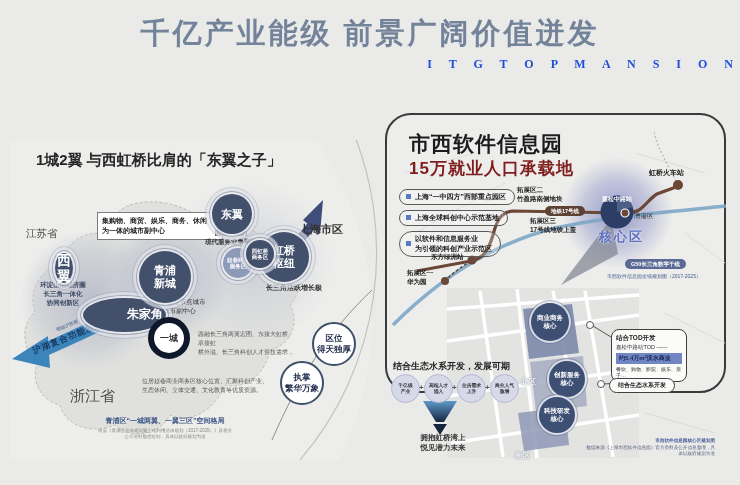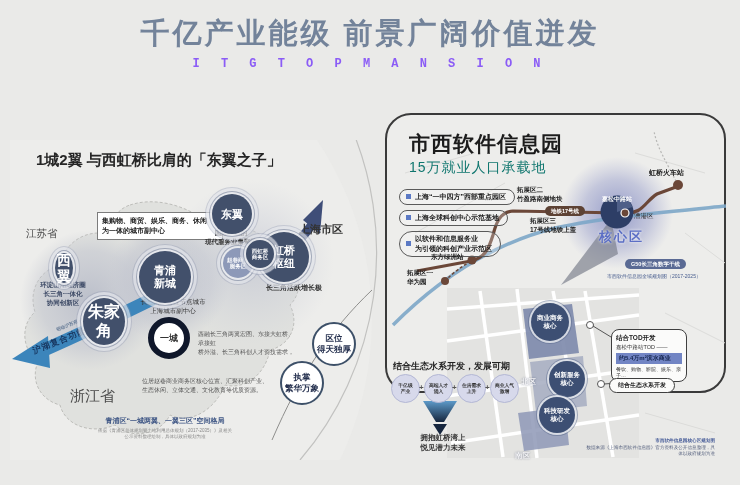--- a/index.html
+++ b/index.html
@@ -2,21 +2,21 @@
 <html><head>
 <meta charset="utf-8">
 <style>
   html,body{margin:0;padding:0;}
   body{width:740px;height:485px;background:#eaeae8;font-family:"Liberation Sans",sans-serif;position:relative;overflow:hidden;}
   .abs{position:absolute;}
   .lbl{position:absolute;white-space:pre-line;line-height:1.35;}
   .ctr{text-align:center;}
   
   .hdr-title{left:0;right:0;top:14px;text-align:center;font-size:29px;font-weight:bold;color:#73839a;letter-spacing:3px;}
-  .hdr-sub{left:0;right:0;top:57px;text-align:center;font-size:12px;color:#8b5cf6;letter-spacing:7px;font-family:Liberation Mono, monospace;font-weight:bold;}
+  .hdr-sub{left:0;right:0;top:57px;text-align:right;font-size:12px;color:#1d4ed8;letter-spacing:7px;font-family:Liberation Serif, serif;font-weight:bold;}
   
   .bubble{position:absolute;border-radius:50%;background:#42506b;color:#fff;display:flex;align-items:center;justify-content:center;text-align:center;font-weight:bold;white-space:pre-line;line-height:1.15;box-shadow:0 0 0 2px rgba(255,255,255,.75),0 0 0 3px rgba(110,120,145,.55),0 0 0 6px rgba(255,255,255,.5),0 0 0 7px rgba(140,150,175,.35);}
   .bubble.light{background:#8d99b8;}
   .bubble.plain{background:#fff;color:#333;border:6px solid #0f172a;box-shadow:none;}
   .ring-circle{position:absolute;border-radius:50%;background:#fff;border:2px solid #3d5068;color:#273250;display:flex;align-items:center;justify-content:center;text-align:center;font-weight:bold;white-space:pre-line;line-height:1.25;}
   .note-box{position:absolute;background:#fff;border:1px solid #7c7c7c;padding:3px 4px;font-size:7px;font-weight:bold;color:#222;white-space:pre-line;line-height:1.4;}
   
   .panel{position:absolute;left:385px;top:113px;width:341px;height:280px;border:2.5px solid #3a3a3a;border-radius:26px;background:#ededeb;box-sizing:border-box;}
   .pill{position:absolute;display:inline-flex;align-items:center;gap:4px;border:1px solid #5a5a5a;border-radius:11px;padding:2px 8px 2px 6px;font-size:7px;font-weight:bold;color:#222;white-space:pre-line;line-height:1.4;background:rgba(255,255,255,.25);}
   .pill .sq{width:5px;height:5px;background:#5b79c4;flex:0 0 auto;}
@@ -76,21 +76,21 @@
 上海城市副中心</div>
 <div class="lbl" style="left:266px;top:283px;font-size:7px;font-weight:bold;color:#333;">长三角活跃增长极</div>
 <div class="lbl" style="left:55px;top:318px;font-size:4.5px;color:#2a4a72;transform:rotate(-22deg);">链动沪苏湖 · 辐射长三角</div>
 <div class="lbl" style="left:30px;top:330px;font-size:8.5px;font-weight:bold;color:#17355e;transform:rotate(-22deg);letter-spacing:1px;">沪湖复合功能发展轴</div>
 <div class="lbl" style="left:198px;top:330px;width:100px;font-size:6px;color:#555;line-height:1.5;">西融长三角两翼宏图、东接大虹桥、承接虹
 桥外溢、长三角科创人才资技需求，</div>
 <div class="lbl" style="left:142px;top:377px;width:155px;font-size:6px;color:#555;line-height:1.5;">位居赵巷商业商务区核心位置、汇聚科创产业、
 生态休闲、立体交通、文化教育等优质资源。</div>
 
 <div class="bubble" style="left:55px;top:253px;width:18px;height:30px;font-size:14px;">西翼</div>
-<div class="bubble" style="left:83px;top:298px;width:42px;height:47px;font-size:16px;">朱家角</div>
+<div class="bubble" style="left:83px;top:298px;width:42px;height:34px;font-size:12px;padding-left:41px;">朱家角</div>
 <div class="bubble" style="left:139px;top:251px;width:52px;height:52px;font-size:11px;">青浦
 新城</div>
 <div class="bubble" style="left:212px;top:194px;width:40px;height:40px;font-size:11px;">东翼</div>
 <div class="bubble" style="left:259px;top:232px;width:50px;height:50px;font-size:11px;">虹桥
 枢纽</div>
 <div class="bubble plain" style="left:148px;top:317px;width:30px;height:30px;font-size:9px;">一城</div>
 <div class="bubble light" style="left:223px;top:248px;width:30px;height:30px;font-size:5.5px;">赵巷商业
 服务区</div>
 <div class="bubble" style="left:246px;top:240px;width:28px;height:28px;font-size:5.5px;">西虹桥
 商务区</div>
@@ -156,21 +156,21 @@
     <circle cx="205" cy="212" r="3.5" fill="#fff" stroke="#555" stroke-width="1"></circle>
     <path d="M 208,213 L 226,224" stroke="#555" stroke-width="1" fill="none"></path>
     <circle cx="216" cy="271" r="3.5" fill="#fff" stroke="#555" stroke-width="1"></circle>
     <path d="M 219,271 L 232,270" stroke="#555" stroke-width="1" fill="none"></path>
 
     <polygon points="38,288 72,288 59,309 51,309" fill="url(#fgrad)"></polygon>
     <polygon points="48,311 62,311 55,322" fill="#16263e"></polygon>
   </svg>
 
   <div class="lbl" style="left:22px;top:15px;font-size:21px;font-weight:bold;color:#1c1c1c;letter-spacing:1px;">市西软件信息园</div>
-  <div class="lbl" style="left:22px;top:43px;font-size:14px;color:#0f766e;letter-spacing:1px;">15万就业人口承载地</div>
+  <div class="lbl" style="left:22px;top:43px;font-size:17px;color:#7f1d1d;letter-spacing:1px;font-weight:bold;">15万就业人口承载地</div>
 
   <div class="pill" style="left:12px;top:74px;"><span class="sq"></span><span>上海“一中四方”西部重点园区</span></div>
   <div class="pill" style="left:12px;top:95px;"><span class="sq"></span><span>上海全球科创中心示范基地</span></div>
   <div class="pill" style="left:12px;top:116px;border-radius:14px;"><span class="sq"></span><span>以软件和信息服务业
 为引领的科创产业示范区</span></div>
 
   <div class="lbl" style="left:130px;top:71px;font-size:6.5px;font-weight:bold;color:#222;">拓展区二
 竹盈路南侧地块</div>
   <div class="minipill" style="left:158px;top:91px;background:#5d4234;font-size:5.5px;">地铁17号线</div>
   <div class="lbl" style="left:143px;top:102px;font-size:6.5px;font-weight:bold;color:#222;">拓展区三

